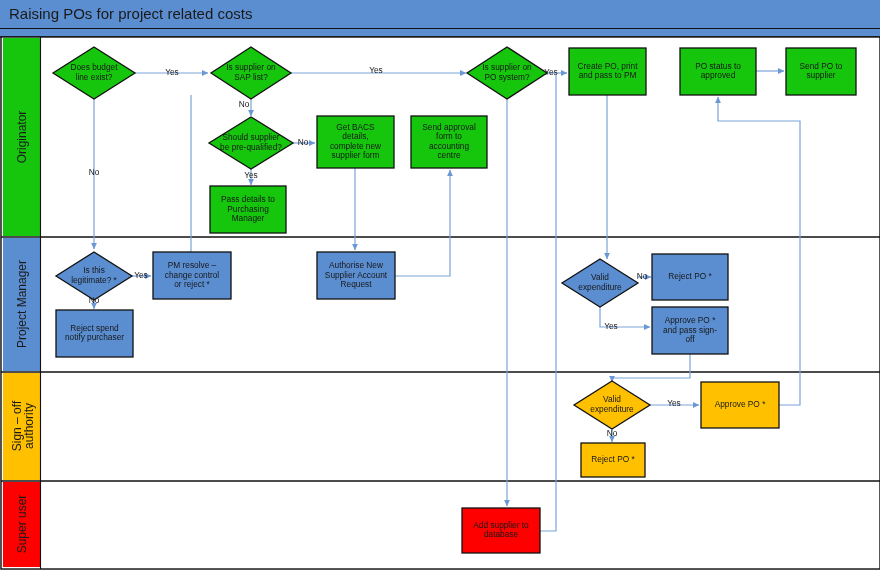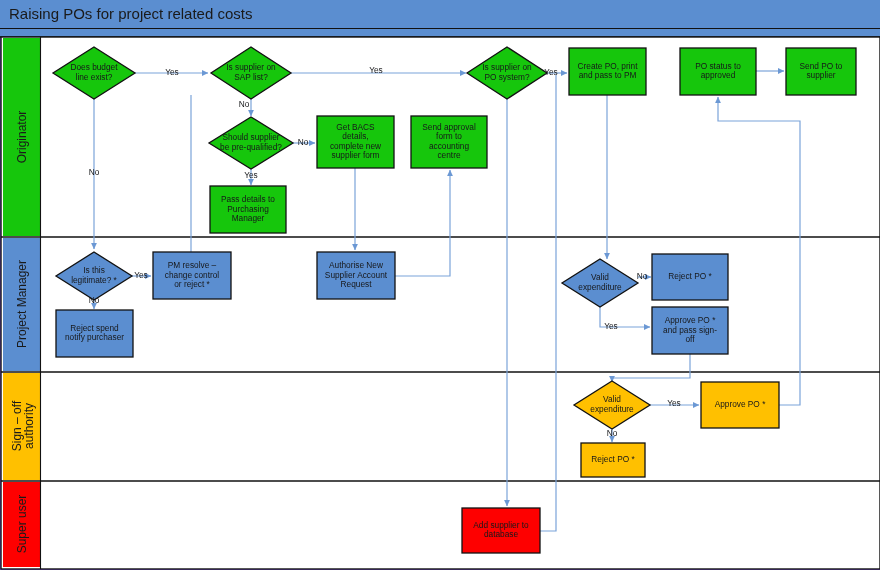--- a/index.html
+++ b/index.html
@@ -1,17 +1,17 @@
 <!DOCTYPE html>
 <html><head>
 <meta charset="utf-8">
 <style>
   html,body{margin:0;padding:0;background:#ffffff;}
   body{font-family:"Liberation Sans", sans-serif;}
-  #page{position:relative;width:880px;height:570px;overflow:hidden;background:#8b5cf6;}
+  #page{position:relative;width:880px;height:570px;overflow:hidden;background:#e5e5e5;}
   svg{display:block;}
   .lane-label{font-size:12px;fill:#1a1a1a;font-family:"Liberation Sans",sans-serif;}
   .title-text{font-size:15px;fill:#1a1a1a;font-family:"Liberation Sans",sans-serif;}
   .node-text{font-size:8.3px;fill:#17181a;font-family:"Liberation Sans",sans-serif;text-anchor:middle;dominant-baseline:middle;}
   .edge-label{font-size:8.3px;fill:#17181a;font-family:"Liberation Sans",sans-serif;text-anchor:middle;dominant-baseline:middle;}
   .conn{stroke:#7ba3d9;stroke-width:1.2;fill:none;}
   .shape{stroke:#111111;stroke-width:1.3;}
 </style>
 </head>
 <body>

